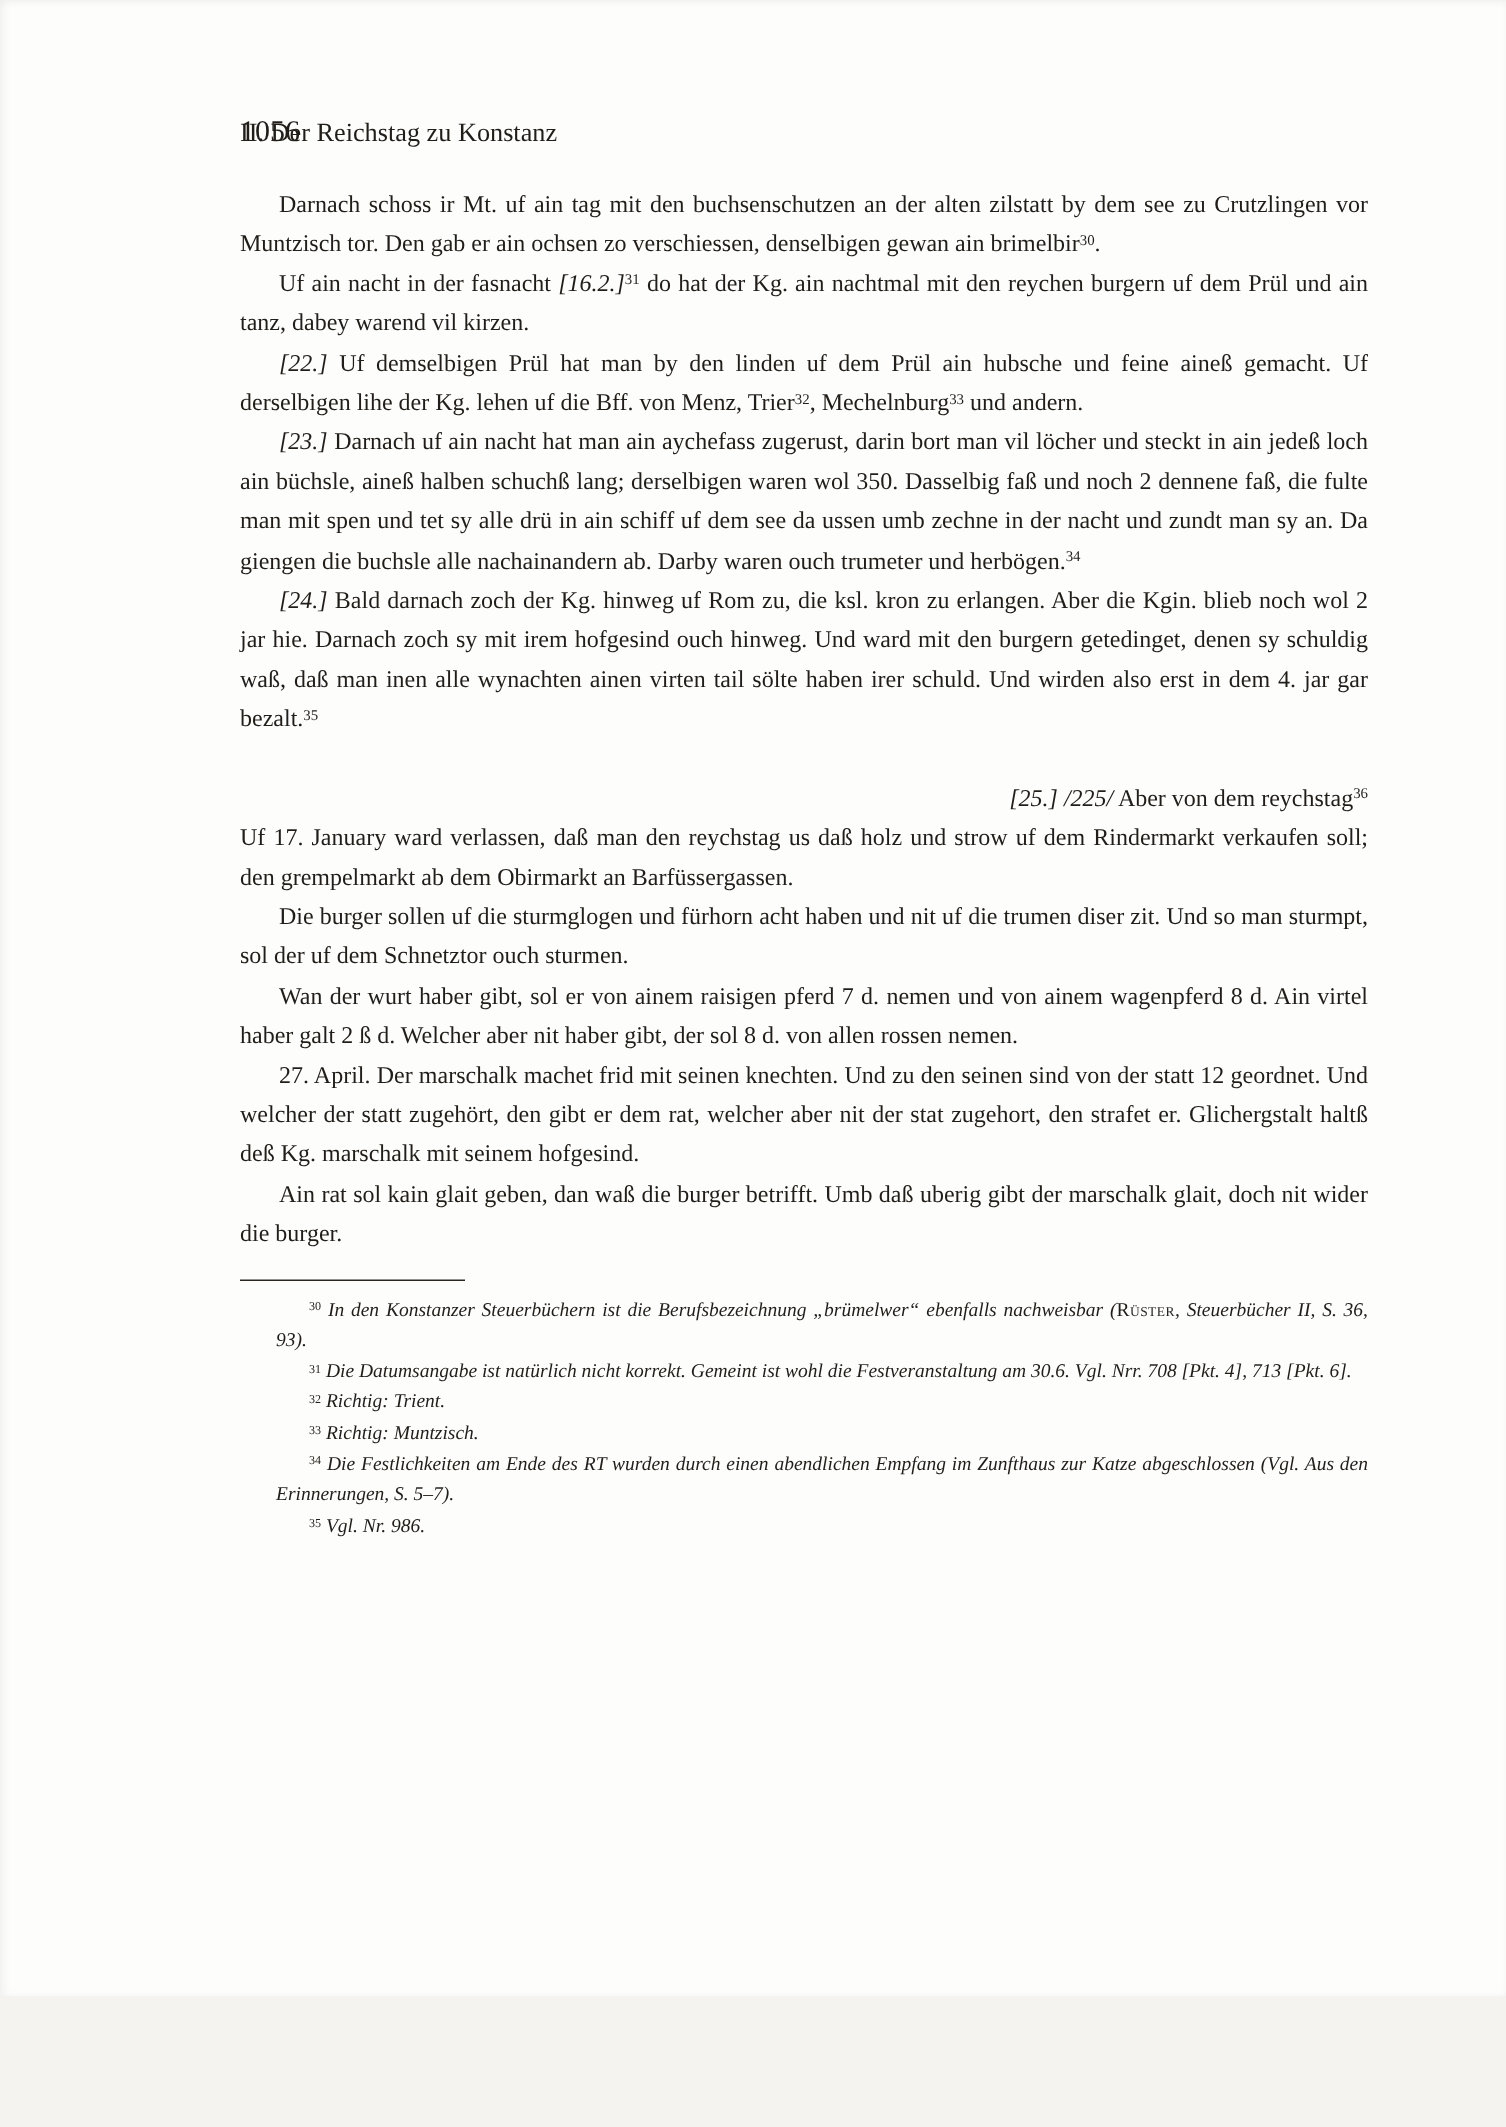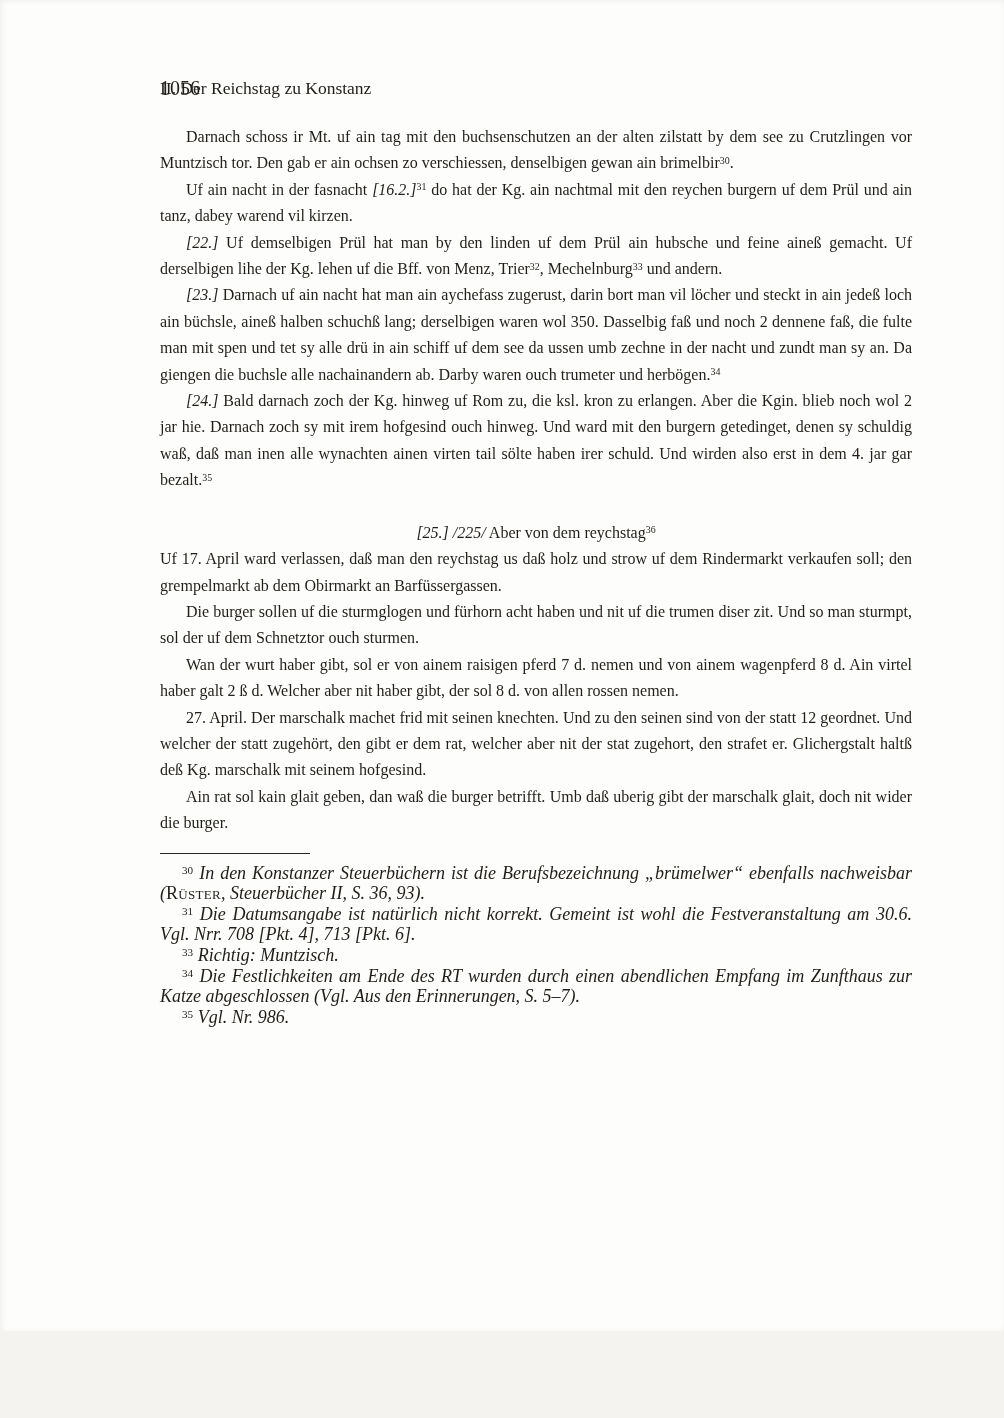--- a/index.html
+++ b/index.html
@@ -41,21 +41,21 @@
   }
   .body-text {
     font-size: 16px;
     line-height: 26.4px;
     text-align: justify;
   }
   .para { text-align: justify; }
   .para.indent { text-indent: 26px; }
   .para.noindent { text-indent: 0; }
   .para.heading {
-    text-align: center;
+    text-align: right;
     text-indent: 0;
     margin-top: 26px;
   }
   sup {
     font-size: 0.62em;
     line-height: 0;
     vertical-align: baseline;
     position: relative;
     top: -0.45em;
     font-style: normal;
@@ -63,24 +63,25 @@
   .i { font-style: italic; }
   .sc { font-variant: small-caps; letter-spacing: 0.3px; font-style: normal; }
   .footnote-area { margin-top: 16px; }
   .footnote-rule {
     width: 150px;
     border: 0;
     border-top: 1.4px solid #2a2723;
     margin: 0 0 9px 0;
   }
   .footnote {
-    font-size: 18px;
+    font-size: 13px;
     line-height: 20.6px;
     text-align: justify;
     text-indent: 22px;
+    margin-left: 24px;
   }
   .footnote sup { top: -0.4em; }
 </style>
 </head>
 <body>
 
 <div class="page">
   <div class="content">
 
     <header class="page-header">
@@ -88,32 +89,33 @@
       <span class="running-head">II. Der Reichstag zu Konstanz</span>
     </header>
 
     <section class="body-text" id="body-paragraphs">
         <p class="para indent"><span>Darnach schoss ir Mt. uf ain tag mit den buchsenschutzen an der alten zilstatt by dem see zu Crutzlingen vor Muntzisch tor. Den gab er ain ochsen zo verschiessen, denselbigen gewan ain brimelbir</span><sup>30</sup><span>.</span></p>
         <p class="para indent"><span>Uf ain nacht in der fasnacht </span><span class="i">[16.2.]</span><sup>31</sup><span> do hat der Kg. ain nachtmal mit den reychen burgern uf dem Prül und ain tanz, dabey warend vil kirzen.</span></p>
         <p class="para indent"><span class="i">[22.]</span><span> Uf demselbigen Prül hat man by den linden uf dem Prül ain hubsche und feine aineß gemacht. Uf derselbigen lihe der Kg. lehen uf die Bff. von Menz, Trier</span><sup>32</sup><span>, Mechelnburg</span><sup>33</sup><span> und andern.</span></p>
         <p class="para indent"><span class="i">[23.]</span><span> Darnach uf ain nacht hat man ain aychefass zugerust, darin bort man vil löcher und steckt in ain jedeß loch ain büchsle, aineß halben schuchß lang; derselbigen waren wol 350. Dasselbig faß und noch 2 dennene faß, die fulte man mit spen und tet sy alle drü in ain schiff uf dem see da ussen umb zechne in der nacht und zundt man sy an. Da giengen die buchsle alle nachainandern ab. Darby waren ouch trumeter und herbögen.</span><sup>34</sup></p>
         <p class="para indent"><span class="i">[24.]</span><span> Bald darnach zoch der Kg. hinweg uf Rom zu, die ksl. kron zu erlangen. Aber die Kgin. blieb noch wol 2 jar hie. Darnach zoch sy mit irem hofgesind ouch hinweg. Und ward mit den burgern getedinget, denen sy schuldig waß, daß man inen alle wynachten ainen virten tail sölte haben irer schuld. Und wirden also erst in dem 4. jar gar bezalt.</span><sup>35</sup></p>
         <p class="para heading"><span class="i">[25.] /225/</span><span> Aber von dem reychstag</span><sup>36</sup></p>
-        <p class="para noindent"><span>Uf 17. April ward verlassen, daß man den reychstag us daß holz und strow uf dem Rindermarkt verkaufen soll; den grempelmarkt ab dem Obirmarkt an Barfüssergassen.</span></p>
+        <p class="para noindent"><span>Uf 17. January ward verlassen, daß man den reychstag us daß holz und strow uf dem Rindermarkt verkaufen soll; den grempelmarkt ab dem Obirmarkt an Barfüssergassen.</span></p>
         <p class="para indent"><span>Die burger sollen uf die sturmglogen und fürhorn acht haben und nit uf die trumen diser zit. Und so man sturmpt, sol der uf dem Schnetztor ouch sturmen.</span></p>
         <p class="para indent"><span>Wan der wurt haber gibt, sol er von ainem raisigen pferd 7 d. nemen und von ainem wagenpferd 8 d. Ain virtel haber galt 2 ß d. Welcher aber nit haber gibt, der sol 8 d. von allen rossen nemen.</span></p>
         <p class="para indent"><span>27. April. Der marschalk machet frid mit seinen knechten. Und zu den seinen sind von der statt 12 geordnet. Und welcher der statt zugehört, den gibt er dem rat, welcher aber nit der stat zugehort, den strafet er. Glichergstalt haltß deß Kg. marschalk mit seinem hofgesind.</span></p>
         <p class="para indent"><span>Ain rat sol kain glait geben, dan waß die burger betrifft. Umb daß uberig gibt der marschalk glait, doch nit wider die burger.</span></p>
       </section>
 
     <footer class="footnote-area">
       <hr class="footnote-rule">
       <div id="footnote-list">
           <p class="footnote"><sup>30</sup><span class="i"> In den Konstanzer Steuerbüchern ist die Berufsbezeichnung „brümelwer“ ebenfalls nachweisbar (</span><span class="sc">Rüster</span><span class="i">, Steuerbücher II, S. 36, 93).</span></p>
           <p class="footnote"><sup>31</sup><span class="i"> Die Datumsangabe ist natürlich nicht korrekt. Gemeint ist wohl die Festveranstaltung am 30.6. Vgl. Nrr. 708 [Pkt. 4], 713 [Pkt. 6].</span></p>
+          <p class="footnote"><sup>32</sup><span class="i"> Richtig: Trient.</span></p>
           <p class="footnote"><sup>33</sup><span class="i"> Richtig: Muntzisch.</span></p>
           <p class="footnote"><sup>34</sup><span class="i"> Die Festlichkeiten am Ende des RT wurden durch einen abendlichen Empfang im Zunfthaus zur Katze abgeschlossen (Vgl. Aus den Erinnerungen, S. 5–7).</span></p>
           <p class="footnote"><sup>35</sup><span class="i"> Vgl. Nr. 986.</span></p>
         </div>
     </footer>
 
   </div>
 </div>
 
 </body></html>

